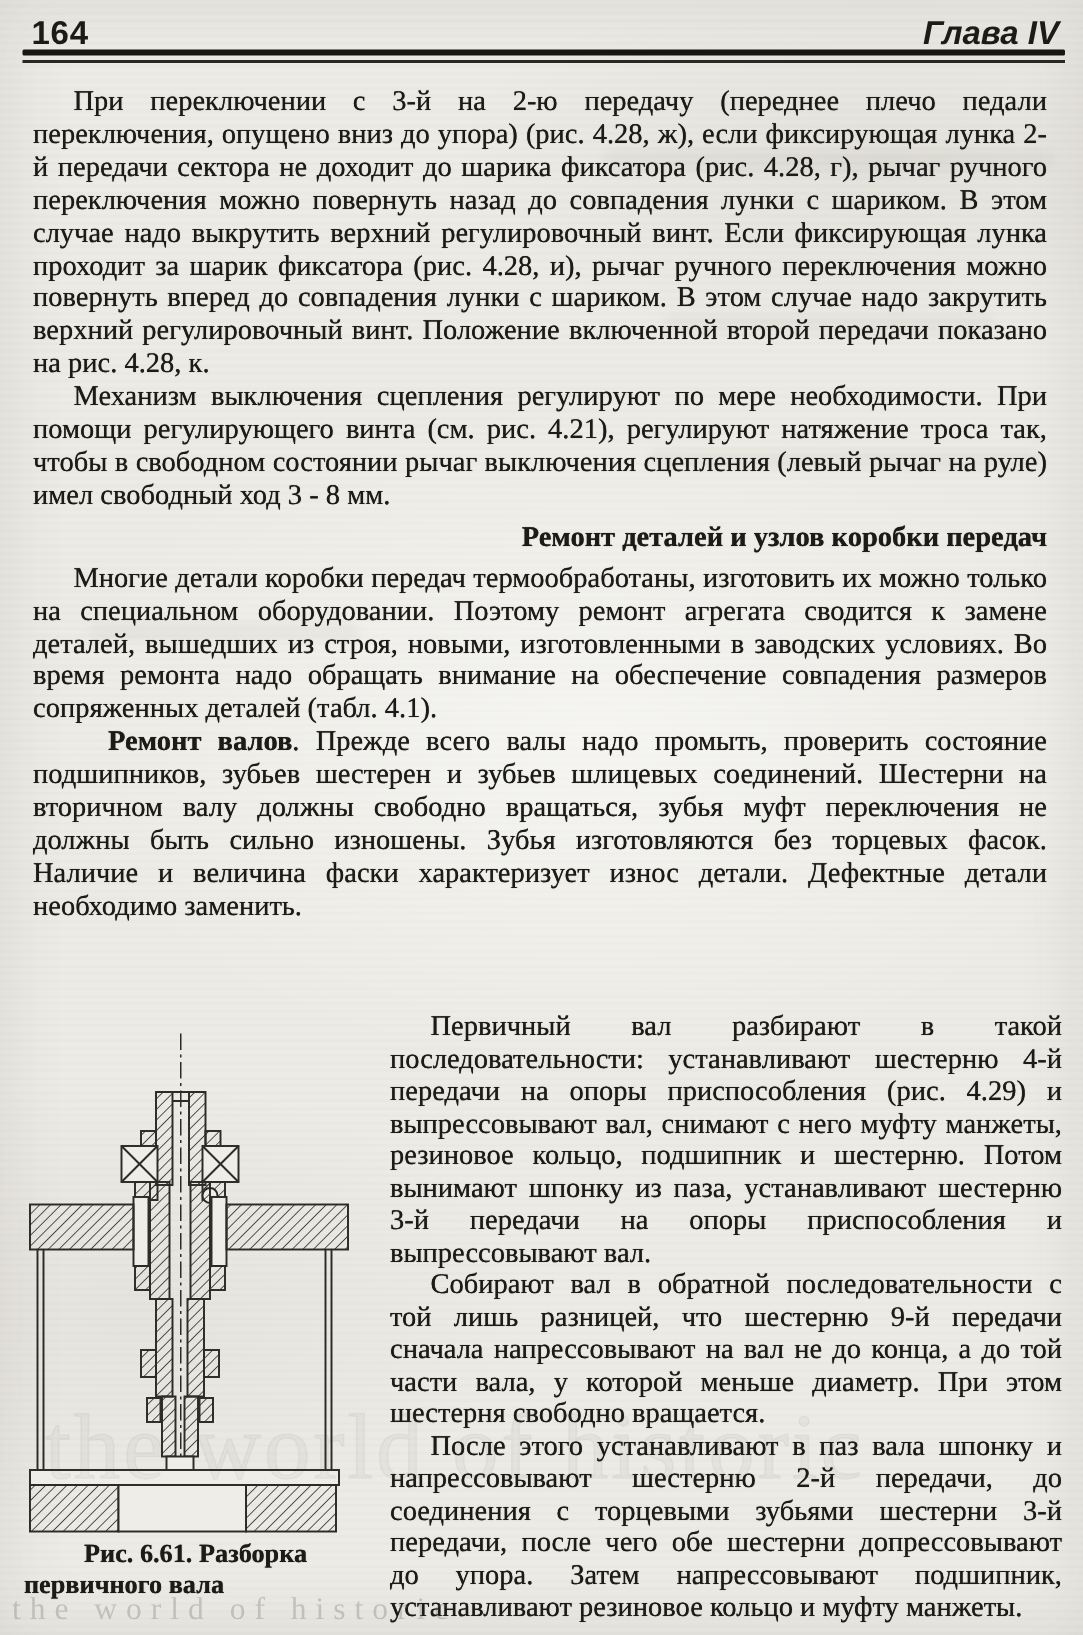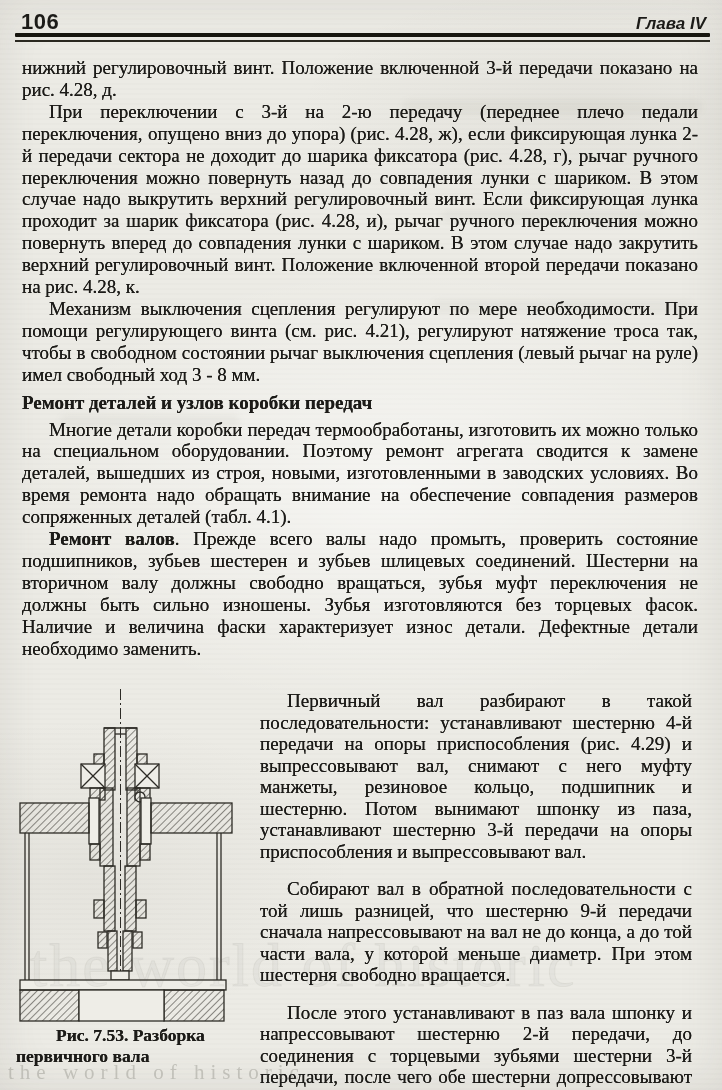--- a/index.html
+++ b/index.html
@@ -19,42 +19,42 @@
     box-shadow: inset 0 0 45px rgba(90,85,70,0.12);
     color:#1c1b18;
   }
   
   .page-header{
     position:absolute;top:9px;left:21px;right:16px;
     display:flex;justify-content:space-between;align-items:baseline;
     font-family:"Liberation Sans","DejaVu Sans",sans-serif;font-weight:bold;
   }
   .page-num{font-size:22px;letter-spacing:0.5px;}
-  .chapter{font-size:17px;font-style:italic;}
+  .chapter{font-size:22px;font-style:italic;}
   .rule-thick{position:absolute;top:33px;left:15px;right:12px;height:4px;background:#17160f;border-radius:1px;}
   .rule-thin{position:absolute;top:40px;left:15px;right:12px;height:2px;background:#2a2820;}
   
   .text-top{
     position:absolute;top:57px;left:22px;width:676px;
     font-size:19px;line-height:21.9px;text-align:justify;
     text-shadow:0 0 0.45px currentColor;
   }
   .text-top p{margin:0;text-indent:27px;}
   .text-top p.continuation{text-indent:0;}
   .section-heading{
-    margin:6px 0 5px;text-align:left;font-size:19px;font-weight:bold;text-indent:0;
+    margin:6px 0 5px;text-align:right;font-size:19px;font-weight:bold;text-indent:0;
     text-shadow:0 0 0.5px currentColor;
   }
-  .lead-bold{font-weight:bold;}
+  .lead-bold{font-weight:bold;margin-left:23px;}
   .bottom-section{
     position:absolute;top:674px;left:22px;width:686px;
     font-size:19px;line-height:21.5px;text-align:justify;
     text-shadow:0 0 0.45px currentColor;
   }
-  .bottom-section p{margin:16px;text-indent:27px;}
+  .bottom-section p{margin:0;text-indent:27px;}
   .figure-block{
     float:left;width:232px;margin:12px 12px 0 -6px;
   }
   .figure-block svg{display:block;}
   .figure-caption{
     font-weight:bold;font-size:17.5px;line-height:21px;
     text-align:left;text-indent:40px;margin-top:3px;width:215px;
     text-shadow:0 0 0.5px currentColor;
   }
   
@@ -75,33 +75,32 @@
   .bleed.b2{right:60px;top:210px;width:220px;height:12px;}
   .bleed.b3{right:30px;top:300px;width:260px;height:13px;}
   .bleed.b4{left:60px;top:415px;width:180px;height:12px;}
 </style>
 </head>
 <body>
 
 <div class="page">
 
   <div class="page-header">
-    <span class="page-num">106</span>
+    <span class="page-num">164</span>
     <span class="chapter">Глава IV</span>
   </div>
   <div class="rule-thick"></div>
   <div class="rule-thin"></div>
 
   <div class="bleed b1"></div>
   <div class="bleed b2"></div>
   <div class="bleed b3"></div>
   <div class="bleed b4"></div>
 
   <div class="text-top">
-    <p class="continuation">нижний регулировочный винт. Положение включенной 3-й передачи показано на рис. 4.28, д.</p>
     <p>При переключении с 3-й на 2-ю передачу (переднее плечо педали переключения, опущено вниз до упора) (рис. 4.28, ж), если фиксирующая лунка 2-й передачи сектора не доходит до шарика фиксатора (рис. 4.28, г), рычаг ручного переключения можно повернуть назад до совпадения лунки с шариком. В этом случае надо выкрутить верхний регулировочный винт. Если фиксирующая лунка проходит за шарик фиксатора (рис. 4.28, и), рычаг ручного переключения можно повернуть вперед до совпадения лунки с шариком. В этом случае надо закрутить верхний регулировочный винт. Положение включенной второй передачи показано на рис. 4.28, к.</p>
     <p>Механизм выключения сцепления регулируют по мере необходимости. При помощи регулирующего винта (см. рис. 4.21), регулируют натяжение троса так, чтобы в свободном состоянии рычаг выключения сцепления (левый рычаг на руле) имел свободный ход 3 - 8 мм.</p>
     <h3 class="section-heading">Ремонт деталей и узлов коробки передач</h3>
     <p>Многие детали коробки передач термообработаны, изготовить их можно только на специальном оборудовании. Поэтому ремонт агрегата сводится к замене деталей, вышедших из строя, новыми, изготовленными в заводских условиях. Во время ремонта надо обращать внимание на обеспечение совпадения размеров сопряженных деталей (табл. 4.1).</p>
     <p><span class="lead-bold">Ремонт валов</span><span>. Прежде всего валы надо промыть, проверить состояние подшипников, зубьев шестерен и зубьев шлицевых соединений. Шестерни на вторичном валу должны свободно вращаться, зубья муфт переключения не должны быть сильно изношены. Зубья изготовляются без торцевых фасок. Наличие и величина фаски характеризует износ детали. Дефектные детали необходимо заменить.</span></p>
   </div>
 
   <div class="bottom-section">
 
     <div class="figure-block">
@@ -171,21 +170,21 @@
 
           <rect x="4" y="294" width="206" height="10" fill="#eeede7"></rect>
 
           <g>
             <rect x="4" y="304" width="59" height="31" fill="url(#hatch)"></rect>
             <rect x="148" y="304" width="60" height="31" fill="url(#hatch)"></rect>
             <rect x="63" y="304" width="85" height="31" fill="#eeede7"></rect>
           </g>
         </g>
       </svg>
-      <div class="figure-caption">Рис. 7.53. Разборка первичного вала</div>
+      <div class="figure-caption">Рис. 6.61. Разборка первичного вала</div>
     </div>
 
     <p>Первичный вал разбирают в такой последовательности: устанавливают шестерню 4-й передачи на опоры приспособления (рис. 4.29) и выпрессовывают вал, снимают с него муфту манжеты, резиновое кольцо, подшипник и шестерню. Потом вынимают шпонку из паза, устанавливают шестерню 3-й передачи на опоры приспособления и выпрессовывают вал.</p>
     <p>Собирают вал в обратной последовательности с той лишь разницей, что шестерню 9-й передачи сначала напрессовывают на вал не до конца, а до той части вала, у которой меньше диаметр. При этом шестерня свободно вращается.</p>
     <p>После этого устанавливают в паз вала шпонку и напрессовывают шестерню 2-й передачи, до соединения с торцевыми зубьями шестерни 3-й передачи, после чего обе шестерни допрессовывают до упора. Затем напрессовывают подшипник, устанавливают резиновое кольцо и муфту манжеты.</p>
   </div>
 
   <div class="watermark-large">the world of historic</div>
   <div class="watermark-line">the world of historic</div>
 

